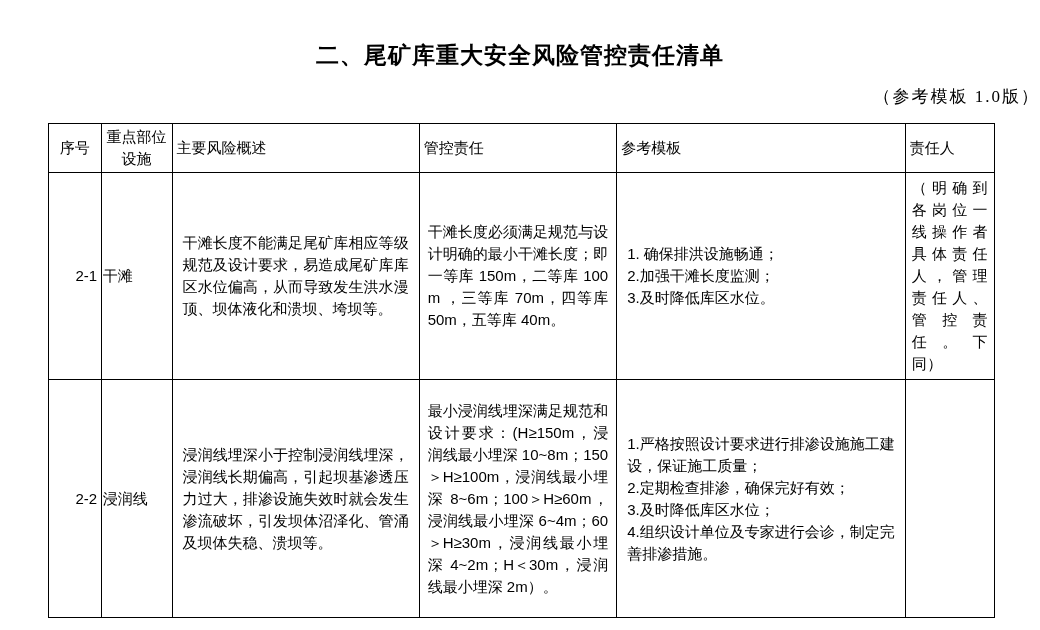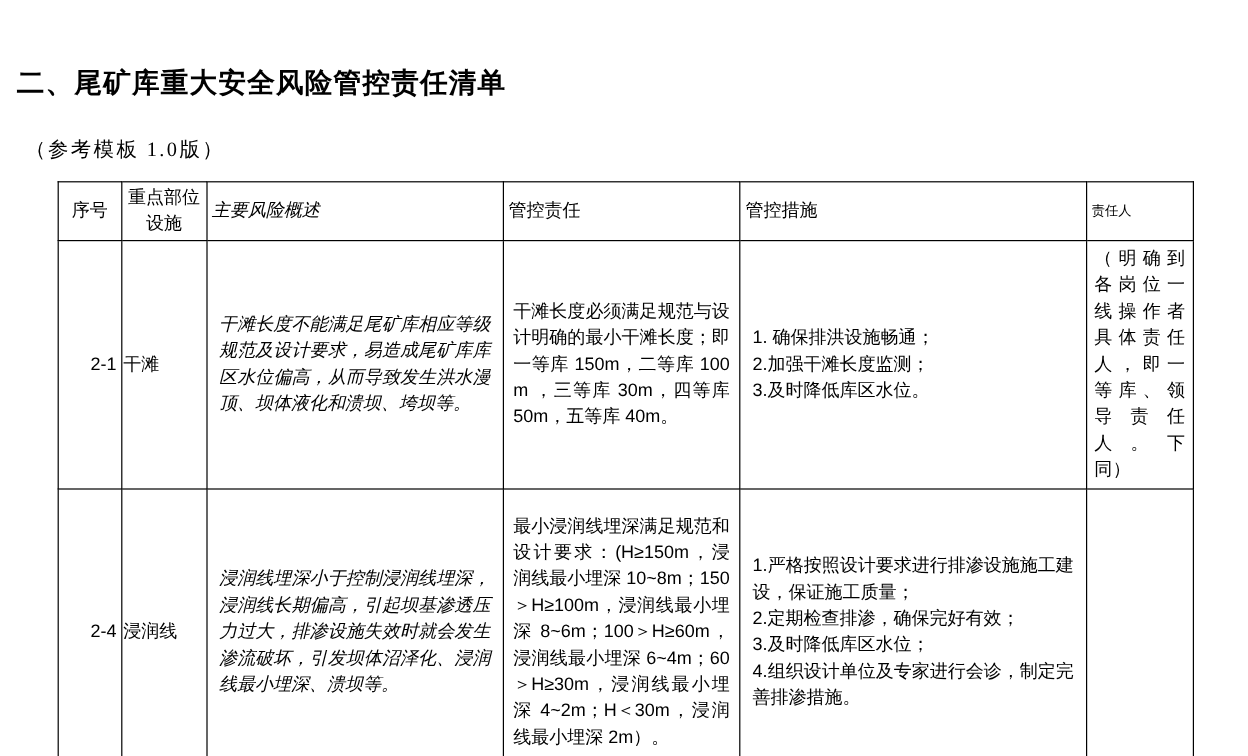--- a/index.html
+++ b/index.html
@@ -11,36 +11,36 @@
     font-family: "Liberation Sans", sans-serif;
     color: #000000;
     overflow: hidden;
   }
   .page {
     position: relative;
     width: 1040px;
     height: 630px;
   }
   .doc-title {
-    margin: 14px;
+    margin: 0;
     padding-top: 40px;
+    text-align: center;
     font-size: 23px;
     font-weight: bold;
     letter-spacing: 1px;
     font-family: "Liberation Sans", sans-serif;
   }
   .doc-subtitle {
     margin: 0;
     padding-top: 14px;
-    text-align: left;
+    text-align: right;
     font-size: 17px;
     font-weight: normal;
     letter-spacing: 2px;
     font-family: "Liberation Serif", serif;
-    padding-left: 21px;
   }
   table.risk-table {
     border-collapse: collapse;
     table-layout: fixed;
     margin: 15px 0 0 48px;
     width: 947px;
   }
   .risk-table th, .risk-table td {
     border: 1px solid #000000;
     font-size: 15px;
@@ -51,21 +51,21 @@
   .risk-table th {
     font-weight: normal;
     text-align: center;
     padding: 2px 4px;
     height: 43px;
   }
   .row-1 { height: 160px; }
   .row-2 { height: 238px; }
   .c-id       { width: 52px;  text-align: center; padding-left: 24px; }
   .c-facility { width: 70px;  text-align: left; }
-  .c-risk     { width: 244px; text-align: justify; text-align-last: left; padding: 4px 10px; font-style: italic; }
+  .c-risk     { width: 244px; text-align: justify; text-align-last: left; padding: 4px 10px; }
   .c-resp     { width: 195px; text-align: justify; text-align-last: left; padding: 4px 8px; }
   .c-meas     { width: 285px; text-align: justify; text-align-last: left; padding: 20px 10px; white-space: pre-line; }
   .c-person   {
     width: 88px;
     font-family: "Liberation Serif", serif;
     font-size: 12.5px;
     line-height: 19px;
     text-align: justify;
     text-align-last: left;
     padding: 4px 6px;
@@ -80,39 +80,39 @@
   <h1 class="doc-title">二、尾矿库重大安全风险管控责任清单</h1>
   <h2 class="doc-subtitle">（参考模板 1.0版）</h2>
 
   <table class="risk-table">
     <thead>
       <tr>
         <th class="c-id">序号</th>
         <th class="c-facility">重点部位设施</th>
         <th class="c-risk" style="text-align:center;">主要风险概述</th>
         <th class="c-resp" style="text-align:right;">管控责任</th>
-        <th class="c-meas" style="text-align:center;">管控措施</th>
-        <th class="c-person" style="font-family:'Liberation Sans',sans-serif;font-size:11px;text-align:center;letter-spacing:0;">责任人</th>
+        <th class="c-meas" style="text-align:center;">参考模板</th>
+        <th class="c-person" style="font-family:'Liberation Sans',sans-serif;font-size:15px;text-align:center;letter-spacing:0;">责任人</th>
       </tr>
     </thead>
     <tbody>
       <tr class="row-1">
         <td class="c-id">2-1</td>
         <td class="c-facility">干滩</td>
         <td class="c-risk">干滩长度不能满足尾矿库相应等级规范及设计要求，易造成尾矿库库区水位偏高，从而导致发生洪水漫顶、坝体液化和溃坝、垮坝等。</td>
-        <td class="c-resp">干滩长度必须满足规范与设计明确的最小干滩长度；即一等库 150m，二等库 100m ，三等库 30m，四等库 50m，五等库 40m。</td>
+        <td class="c-resp">干滩长度必须满足规范与设计明确的最小干滩长度；即一等库 150m，二等库 100m ，三等库 70m，四等库 50m，五等库 40m。</td>
         <td class="c-meas">1. 确保排洪设施畅通；
 2.加强干滩长度监测；
 3.及时降低库区水位。</td>
-        <td class="c-person">（明确到各岗位一线操作者具体责任人，即一等库、领导责任人。下同）</td>
+        <td class="c-person">（明确到各岗位一线操作者具体责任人，管理责任人、管控责任。下同）</td>
       </tr>
       <tr class="row-2">
-        <td class="c-id">2-4</td>
+        <td class="c-id">2-2</td>
         <td class="c-facility">浸润线</td>
-        <td class="c-risk">浸润线埋深小于控制浸润线埋深，浸润线长期偏高，引起坝基渗透压力过大，排渗设施失效时就会发生渗流破坏，引发坝体沼泽化、浸润线最小埋深、溃坝等。</td>
+        <td class="c-risk">浸润线埋深小于控制浸润线埋深，浸润线长期偏高，引起坝基渗透压力过大，排渗设施失效时就会发生渗流破坏，引发坝体沼泽化、管涌及坝体失稳、溃坝等。</td>
         <td class="c-resp">最小浸润线埋深满足规范和设计要求：(H≥150m，浸润线最小埋深 10~8m；150＞H≥100m，浸润线最小埋深 8~6m；100＞H≥60m，浸润线最小埋深 6~4m；60＞H≥30m，浸润线最小埋深 4~2m；H＜30m，浸润线最小埋深 2m）。</td>
         <td class="c-meas">1.严格按照设计要求进行排渗设施施工建设，保证施工质量；
 2.定期检查排渗，确保完好有效；
 3.及时降低库区水位；
 4.组织设计单位及专家进行会诊，制定完善排渗措施。</td>
         <td class="c-person"></td>
       </tr>
     </tbody>
   </table>
 

